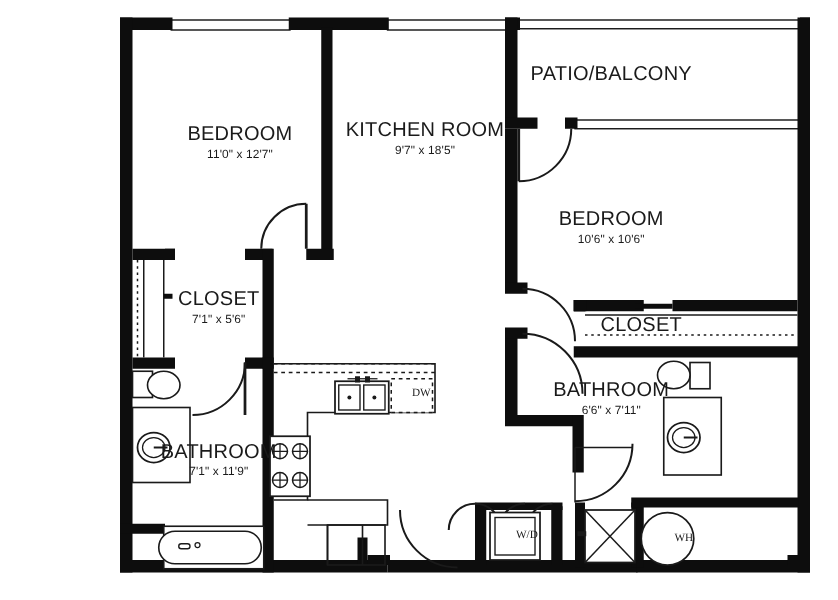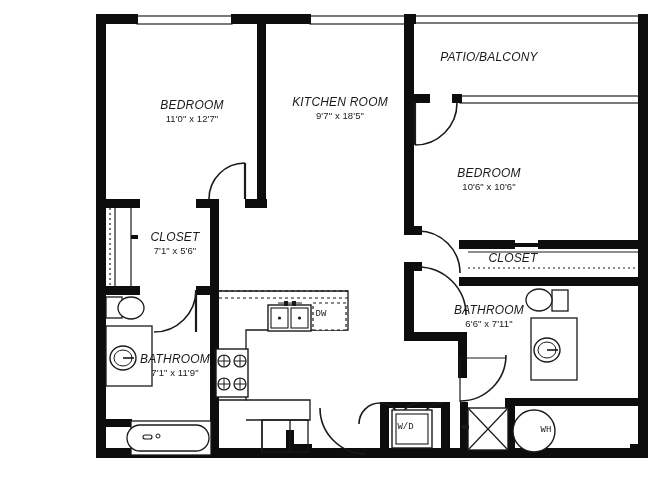--- a/index.html
+++ b/index.html
@@ -30,37 +30,37 @@
     position: absolute;
     text-align: center;
     color: #1a1a1a;
     font-family: "Liberation Sans", sans-serif;
     white-space: nowrap;
     pointer-events: none;
     line-height: 1.25;
   }
   .rm-name {
     display: block;
-    font-size: 12px;
+    font-size: 16px;
     letter-spacing: 0.2px;
-    font-style: italic;
   }
   .rm-dims {
     display: block;
     font-size: 9.5px;
     letter-spacing: 0.1px;
   }
   .fx-label {
     position: absolute;
     text-align: center;
     color: #1a1a1a;
-    font-family: Liberation Mono, monospace;
+    font-family: Liberation Serif, serif;
     font-size: 9px;
     white-space: nowrap;
     pointer-events: none;
+    margin-left: 16px;
   }
 </style>
 </head>
 <body>
 
 <div id="plan-root">
 
   <svg id="plan-svg" viewBox="0 0 670 480" xmlns="http://www.w3.org/2000/svg">
 
     <g>
@@ -332,17 +332,17 @@
 
 
   <div class="fx-label" style="left:306px; top:309px; width:30px;">
     <span>DW</span>
   </div>
 
   <div class="fx-label" style="left:394px; top:422px; width:23px;">
     <span>W/D</span>
   </div>
 
-  <div class="fx-label" style="left:530px; top:425px; width:32px;">
+  <div class="fx-label" style="left:515px; top:425px; width:32px;">
     <span>WH</span>
   </div>
 
 </div>
 
 </body></html>

